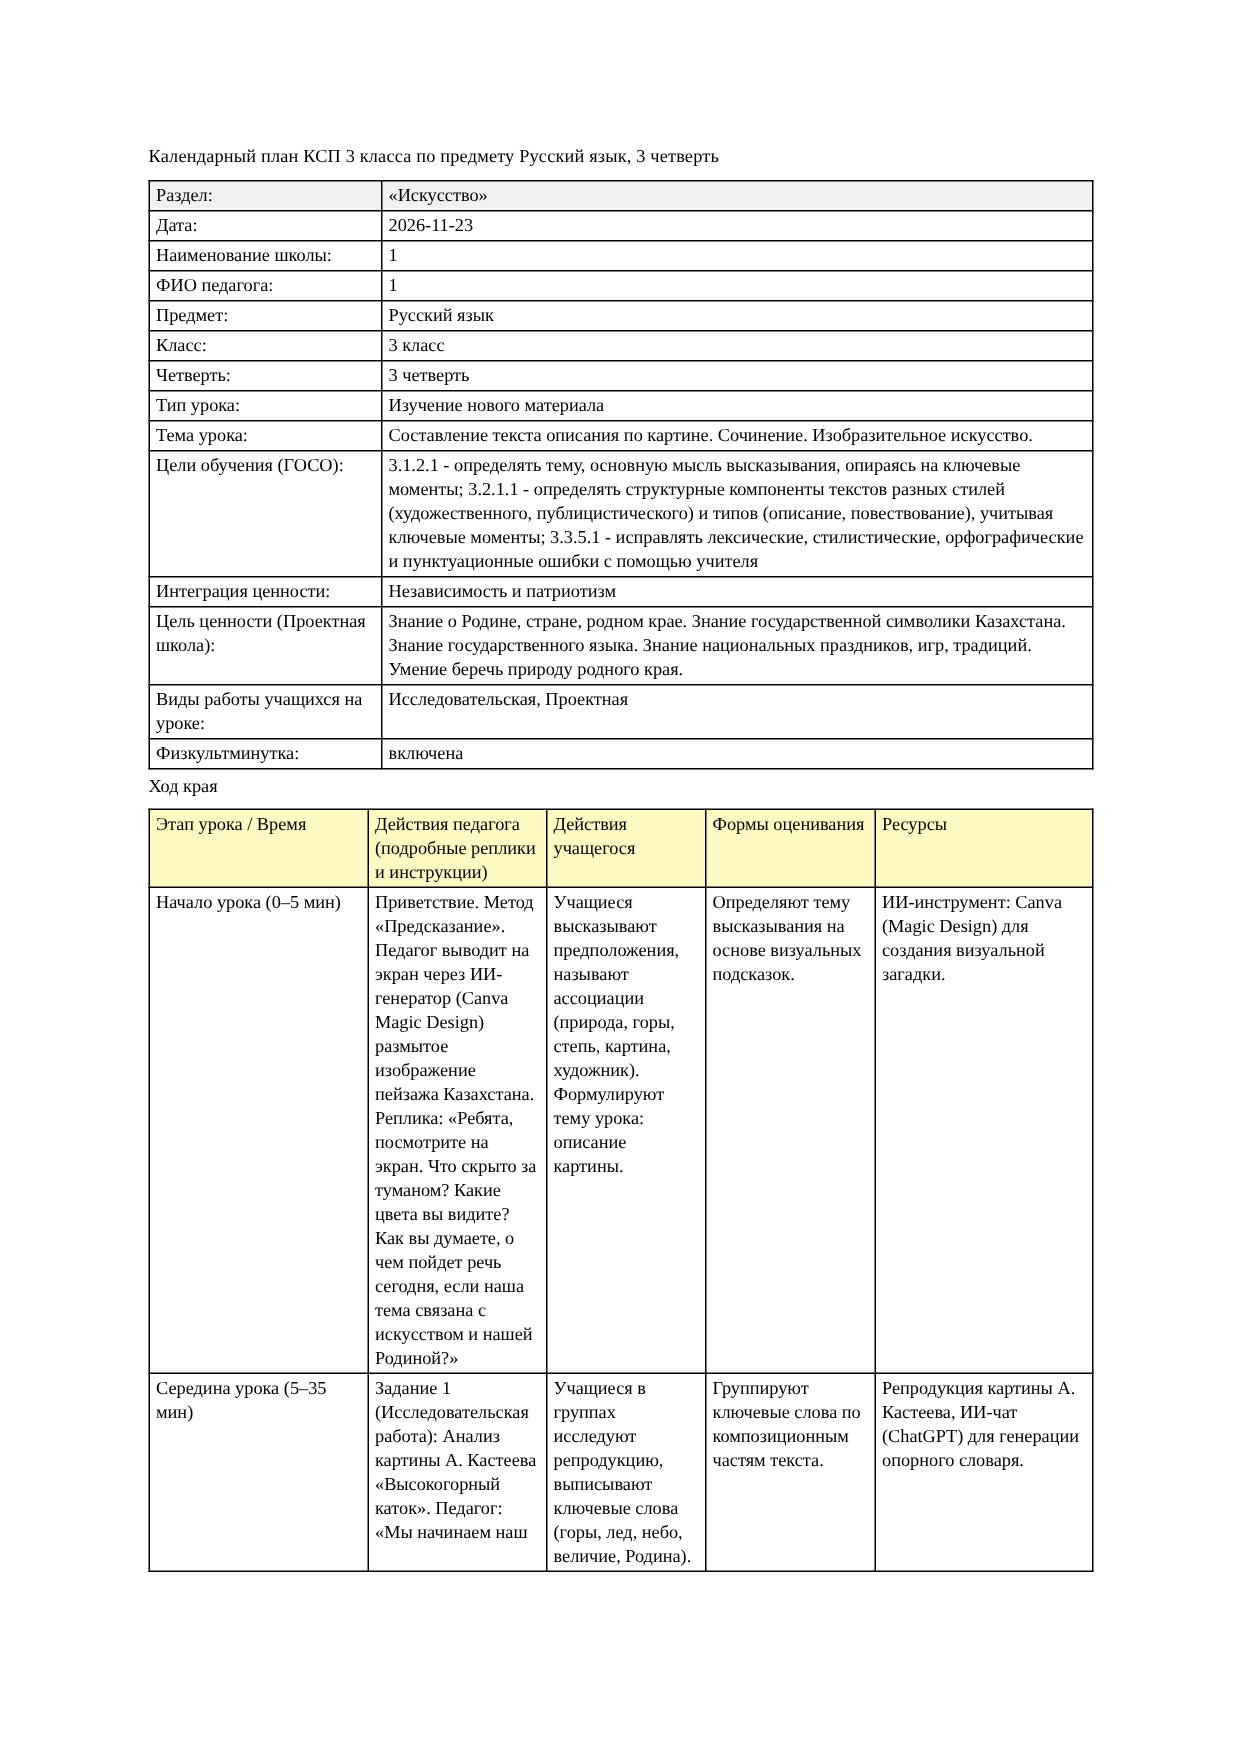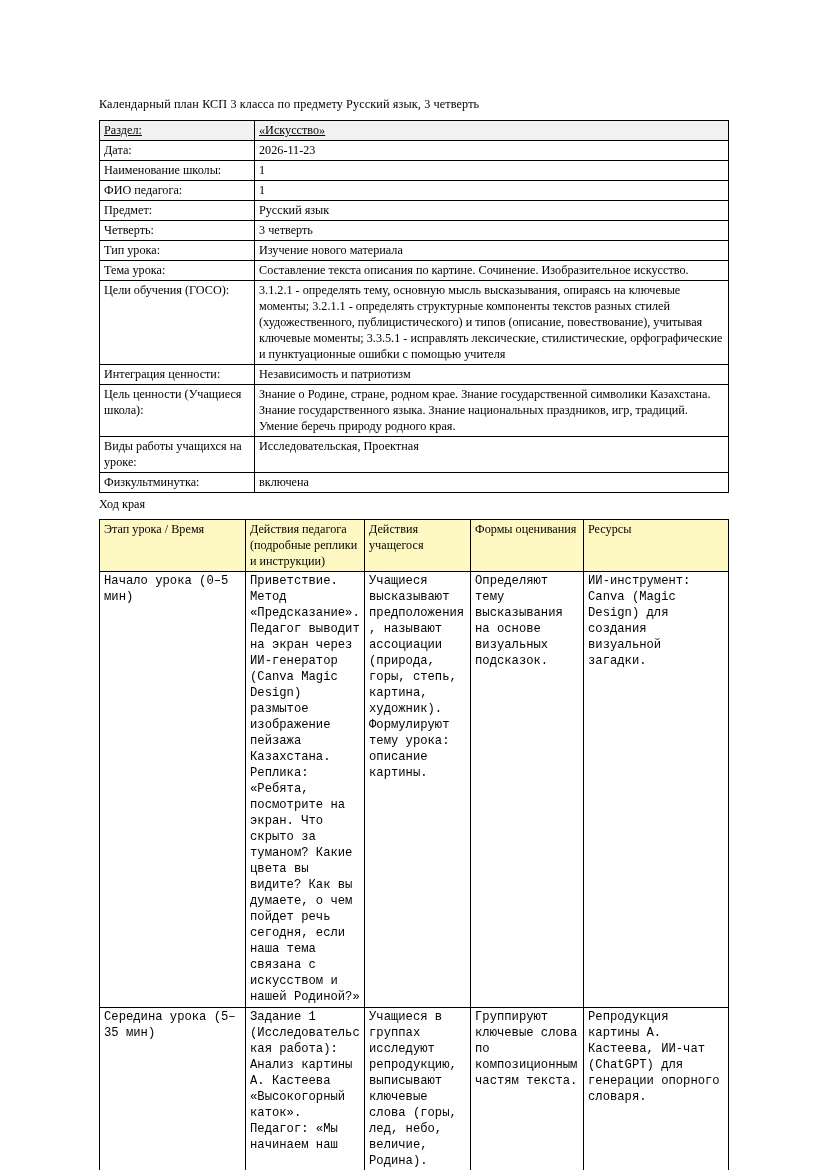--- a/index.html
+++ b/index.html
@@ -40,36 +40,36 @@
     padding: 1px 4px 2px 4px;
     text-align: left;
     font-weight: normal;
     word-wrap: break-word;
     overflow-wrap: break-word;
     hyphens: none;
   }
   
   #info-table col.c-label { width: 155px; }
   #info-table col.c-value { width: 474px; }
-  #info-table tr.shaded td { background: #f1f1f1; text-decoration: underline; }
+  #info-table tr.shaded td { background: #f1f1f1; }
 
   .section-caption {
     font-size: 12.2px;
     line-height: 16px;
     margin: 3px 0 7px 0;
   }
 
   
   #flow-table col.c1 { width: 146px; }
   #flow-table col.c2 { width: 119px; }
   #flow-table col.c3 { width: 106px; }
   #flow-table col.c4 { width: 113px; }
   #flow-table col.c5 { width: 145px; }
   #flow-table thead td { background: #fef9c3; }
-  #flow-table tbody td { height: 1px; font-family: Liberation Mono, monospace; }
+  #flow-table tbody td { height: 1px; }
 </style>
 </head>
 <body>
 
 <div class="page">
 
   <p class="doc-title">Календарный план КСП 3 класса по предмету Русский язык, 3 четверть</p>
 
   <table class="doc-table" id="info-table">
     <colgroup>
@@ -91,41 +91,45 @@
         </tr>
         <tr>
           <td>ФИО педагога:</td>
           <td>1</td>
         </tr>
         <tr>
           <td>Предмет:</td>
           <td>Русский язык</td>
         </tr>
         <tr>
+          <td>Класс:</td>
+          <td>3 класс</td>
+        </tr>
+        <tr>
           <td>Четверть:</td>
           <td>3 четверть</td>
         </tr>
         <tr>
           <td>Тип урока:</td>
           <td>Изучение нового материала</td>
         </tr>
         <tr>
           <td>Тема урока:</td>
           <td>Составление текста описания по картине. Сочинение. Изобразительное искусство.</td>
         </tr>
         <tr>
           <td>Цели обучения (ГОСО):</td>
           <td>3.1.2.1 - определять тему, основную мысль высказывания, опираясь на ключевые моменты; 3.2.1.1 - определять структурные компоненты текстов разных стилей (художественного, публицистического) и типов (описание, повествование), учитывая ключевые моменты; 3.3.5.1 - исправлять лексические, стилистические, орфографические и пунктуационные ошибки с помощью учителя</td>
         </tr>
         <tr>
           <td>Интеграция ценности:</td>
           <td>Независимость и патриотизм</td>
         </tr>
         <tr>
-          <td>Цель ценности (Учащиеся школа):</td>
+          <td>Цель ценности (Проектная школа):</td>
           <td>Знание о Родине, стране, родном крае. Знание государственной символики Казахстана. Знание государственного языка. Знание национальных праздников, игр, традиций. Умение беречь природу родного края.</td>
         </tr>
         <tr>
           <td>Виды работы учащихся на уроке:</td>
           <td>Исследовательская, Проектная</td>
         </tr>
         <tr>
           <td>Физкультминутка:</td>
           <td>включена</td>
         </tr>

